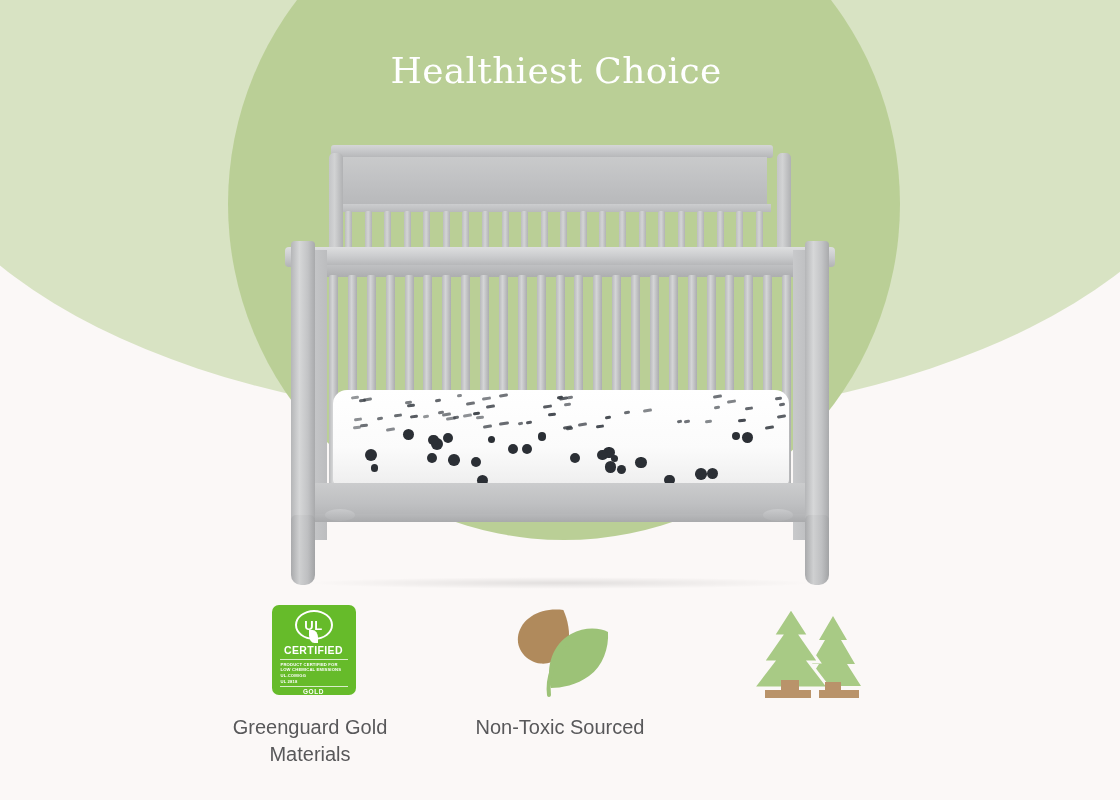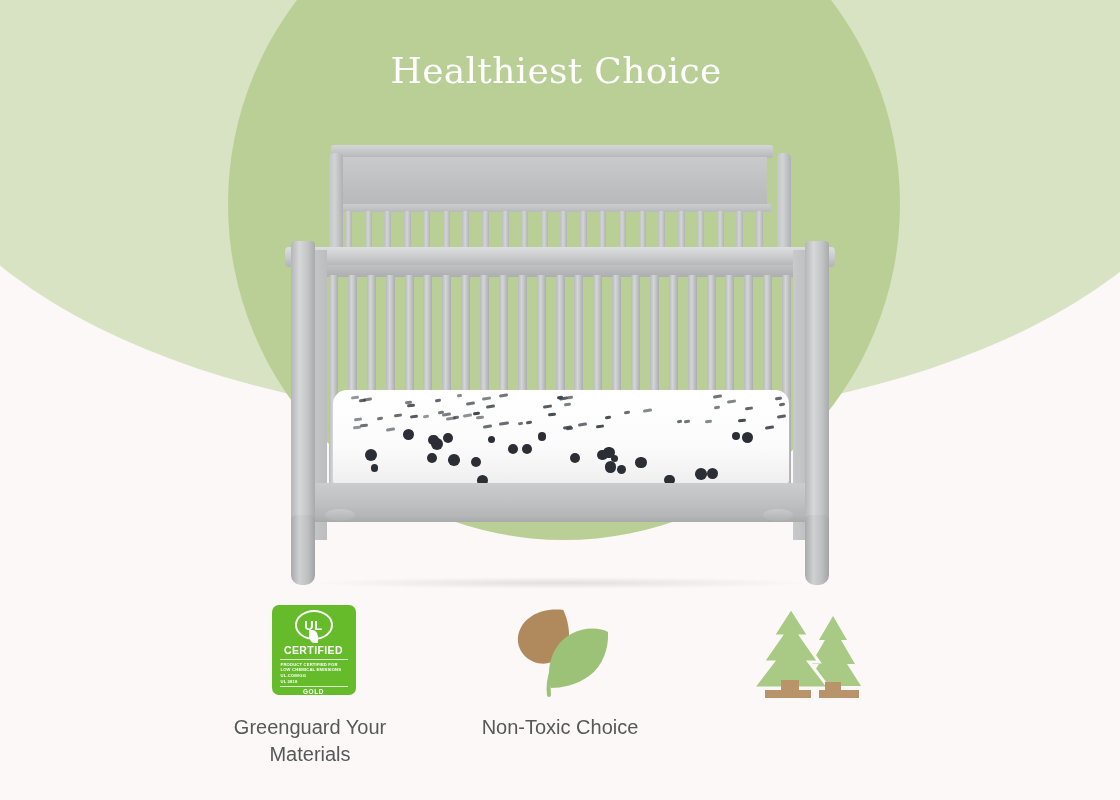--- a/index.html
+++ b/index.html
@@ -384,35 +384,35 @@
             <div>PRODUCT CERTIFIED FOR</div>
             <div>LOW CHEMICAL EMISSIONS</div>
             <div>UL.COM/GG</div>
             <div>UL 2818</div>
           </div>
           <div class="hr2"></div>
           <div class="gold">GOLD</div>
         </div>
       </div>
       <div class="cap">
-        <div>Greenguard Your</div>
+        <div>Greenguard Gold</div>
         <div>Materials</div>
       </div>
     </div>
 
     <div class="feature">
       <div class="art">
         <svg class="leafart" width="110" height="96" viewBox="0 0 110 96" aria-hidden="true">
           <path d="M62 10 C40 4 20 12 14 28 C9 42 18 56 32 60 C44 63 57 56 62 44 C66 34 65 20 62 10 Z" fill="#b08a5c" transform="rotate(-8 45 35)"></path>
           <path d="M46 86 C40 64 48 42 66 32 C80 24 96 26 103 30 C104 46 98 64 84 74 C72 83 56 86 46 86 Z" fill="#9cc277"></path>
           <path d="M44 93 C42 76 48 58 62 46" stroke="#9cc277" stroke-width="4" fill="none" stroke-linecap="round"></path>
         </svg>
       </div>
       <div class="cap">
-        <div>Non-Toxic Choice</div>
+        <div>Non-Toxic Sourced</div>
       </div>
     </div>
 
     <div class="feature">
       <div class="art">
         <svg class="treeart" width="130" height="100" viewBox="0 0 130 100" aria-hidden="true">
 
           <path d="M88 16 L74 40 L80 40 L66 64 L74 64 L60 86 L116 86 L102 64 L110 64 L96 40 L102 40 Z" fill="#a8ca85"></path>
 
           <path d="M46 8 L28 36 L36 36 L18 62 L28 62 L8 88 L84 88 L64 62 L74 62 L56 36 L64 36 Z" fill="#a8ca85" stroke="#fbf8f7" stroke-width="3"></path>

